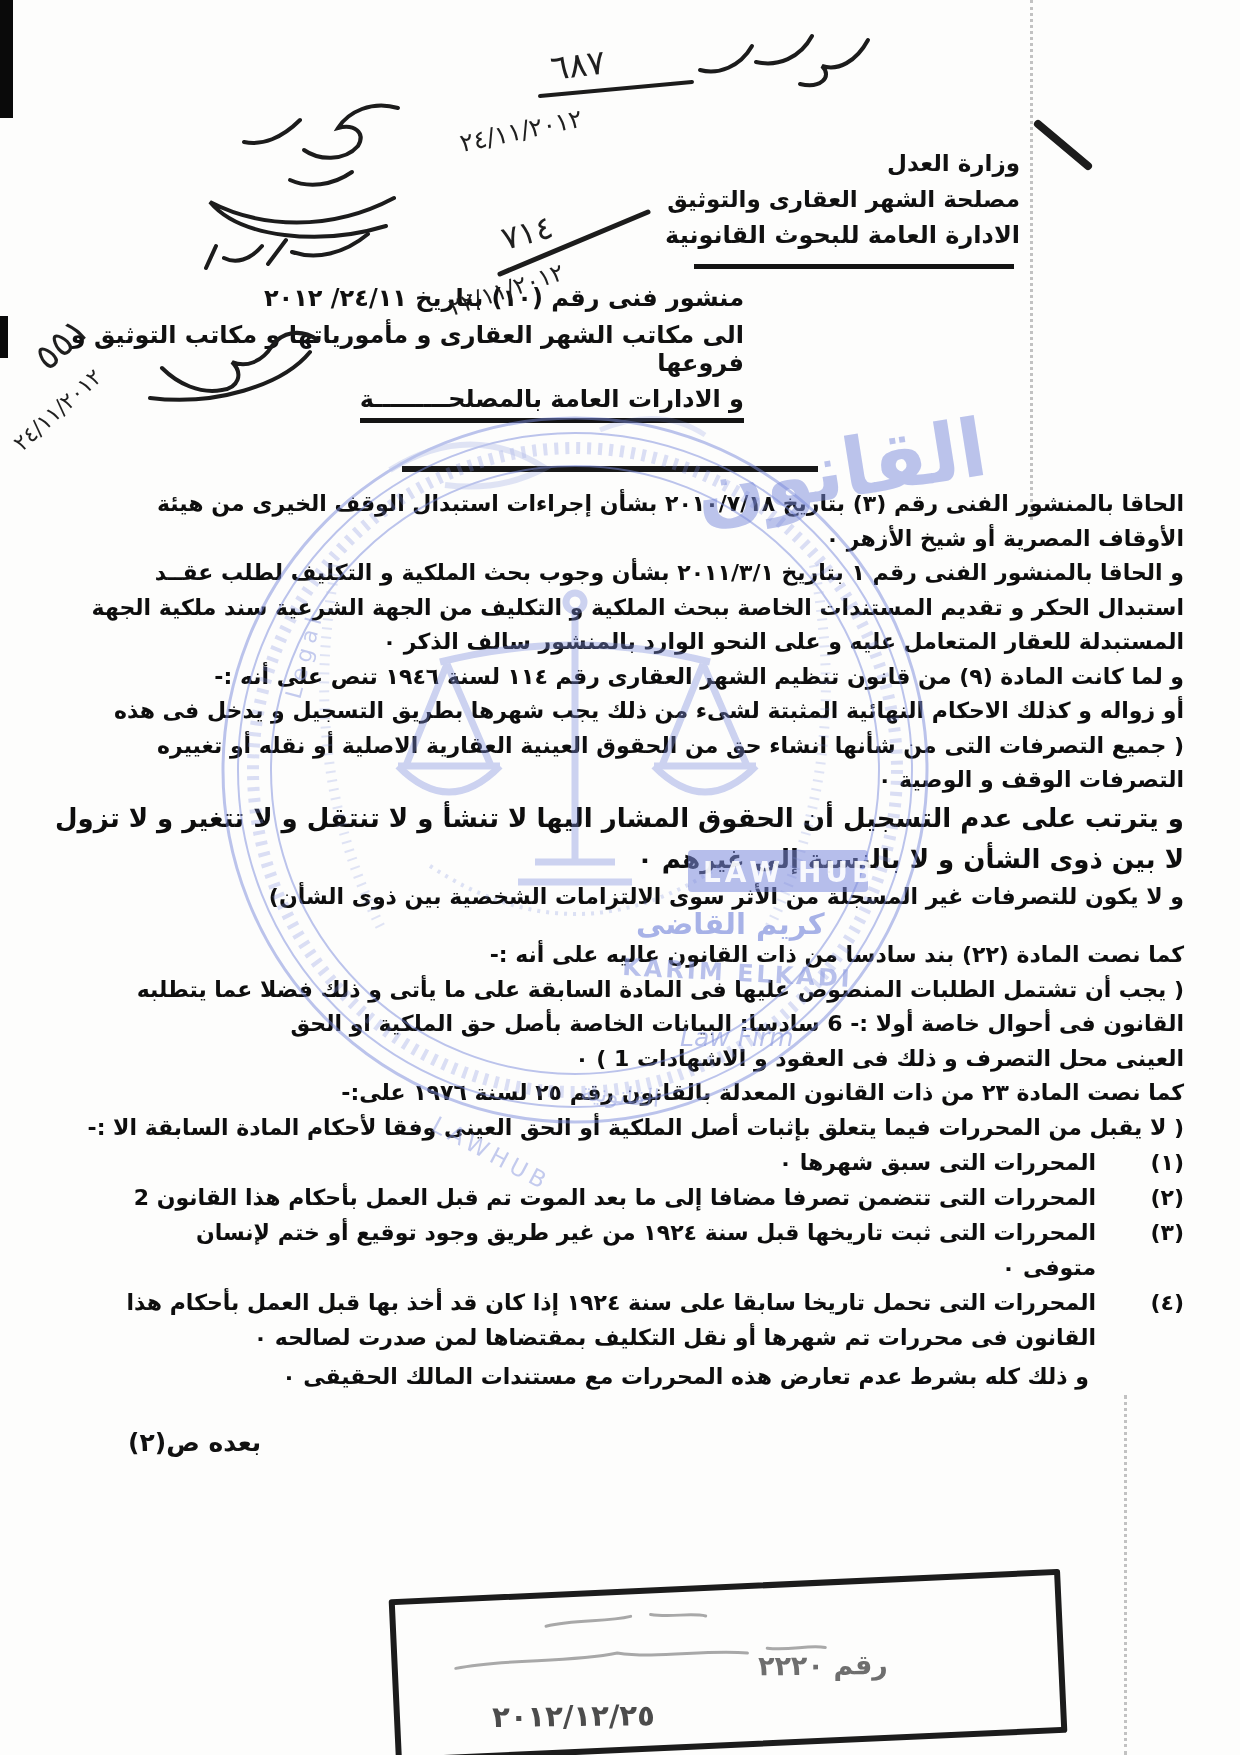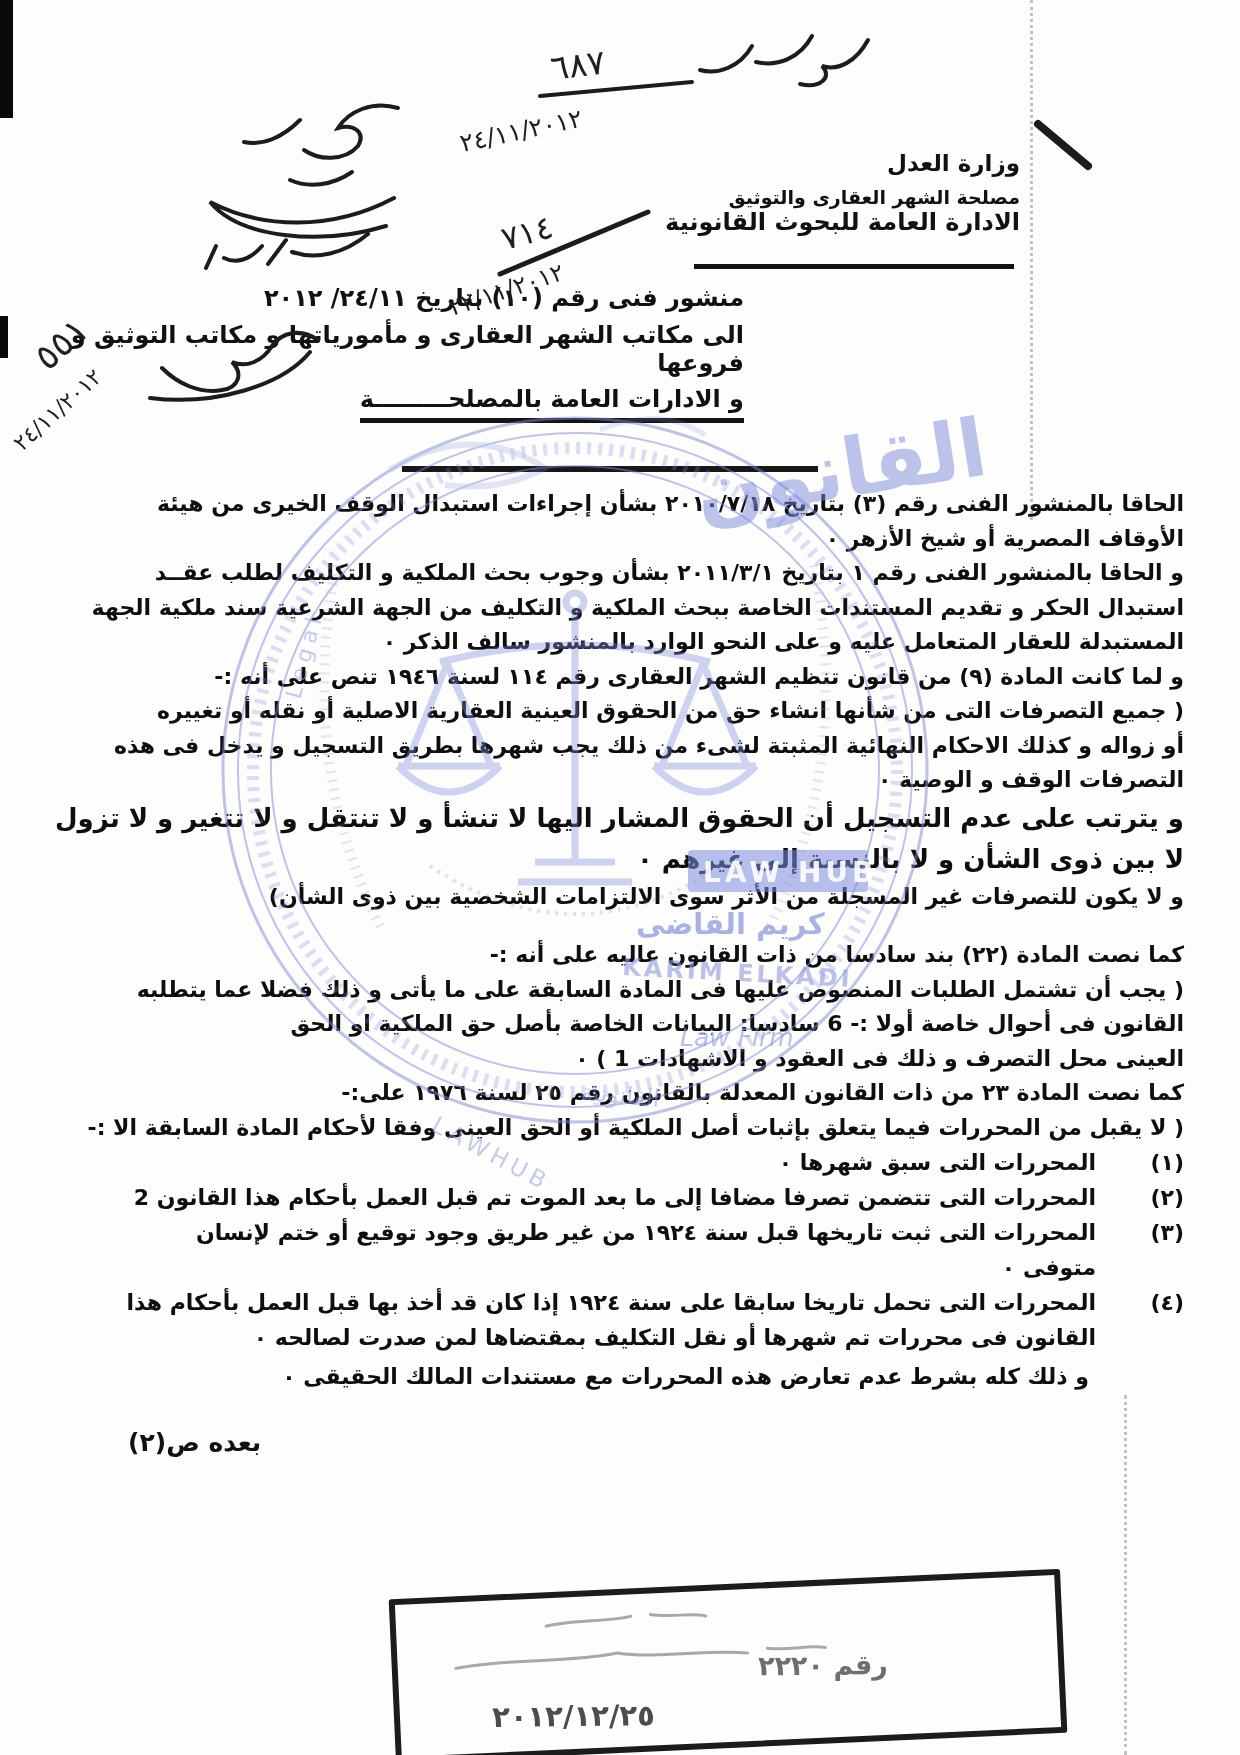--- a/index.html
+++ b/index.html
@@ -1,21 +1,21 @@
 <!DOCTYPE html>
 <html lang="ar"><head>
 <meta charset="utf-8">
 <style>
   html,body{margin:0;padding:0;background:#e8e8e8;}
   .page{position:relative;width:1240px;height:1755px;background:#fdfdfc;overflow:hidden;
         font-family:"DejaVu Sans",sans-serif;color:#111;}
   
   .hdr{position:absolute;top:150px;right:220px;direction:rtl;text-align:right;font-weight:bold;}
   .hdr .h1{font-size:23px;margin-bottom:10px;}
-  .hdr .h2{font-size:19px;}
+  .hdr .h2{font-size:23px;margin-bottom:9px;}
   .hdr .h3{font-size:24px;}
   .hdr-rule{position:absolute;top:264px;left:694px;width:320px;height:5px;background:#141414;}
   
   .title{position:absolute;top:284px;right:496px;direction:rtl;text-align:right;font-weight:bold;}
   .title .t1{font-size:24px;margin-bottom:9px;padding-left:48px;}
   .title .t2{font-size:24px;margin-bottom:8px;}
   .title .t3{font-size:24px;display:inline-block;border-bottom:5px solid #141414;padding-bottom:5px;}
   .body-rule{position:absolute;top:466px;left:402px;width:416px;height:6px;background:#181818;}
   
   .bodytxt{position:absolute;top:487px;right:56px;width:1130px;direction:rtl;font-weight:bold;
@@ -66,22 +66,22 @@
   </div>
   <div class="body-rule"></div>
 
   <div class="bodytxt">
       <div class="ln ">الحاقا بالمنشور الفنى رقم (٣) بتاريخ ٢٠١٠/٧/١٨ بشأن إجراءات استبدال الوقف الخيرى من هيئة</div>
       <div class="ln ">الأوقاف المصرية أو شيخ الأزهر ٠</div>
       <div class="ln ">و الحاقا بالمنشور الفنى رقم ١ بتاريخ ٢٠١١/٣/١ بشأن وجوب بحث الملكية و التكليف لطلب عقــد</div>
       <div class="ln ">استبدال الحكر و تقديم المستندات الخاصة ببحث الملكية و التكليف من الجهة الشرعية سند ملكية الجهة</div>
       <div class="ln ">المستبدلة للعقار المتعامل عليه و على النحو الوارد بالمنشور سالف الذكر ٠</div>
       <div class="ln ">و لما كانت المادة (٩) من قانون تنظيم الشهر العقارى رقم ١١٤ لسنة ١٩٤٦ تنص على أنه :-</div>
+      <div class="ln ">أو زواله و كذلك الاحكام النهائية المثبتة لشىء من ذلك يجب شهرها بطريق التسجيل و يدخل فى هذه</div>
       <div class="ln ">( جميع التصرفات التى من شأنها انشاء حق من الحقوق العينية العقارية الاصلية أو نقله أو تغييره</div>
-      <div class="ln ">أو زواله و كذلك الاحكام النهائية المثبتة لشىء من ذلك يجب شهرها بطريق التسجيل و يدخل فى هذه</div>
       <div class="ln ">التصرفات الوقف و الوصية ٠</div>
       <div class="ln big">و يترتب على عدم التسجيل أن الحقوق المشار اليها لا تنشأ و لا تنتقل و لا تتغير و لا تزول</div>
       <div class="ln big">لا بين ذوى الشأن و لا بالنسبة إلى غيرهم ٠</div>
       <div class="ln ">و لا يكون للتصرفات غير المسجلة من الأثر سوى الالتزامات الشخصية بين ذوى الشأن)</div>
       <div class="ln gap">كما نصت المادة (٢٢) بند سادسا من ذات القانون عاليه على أنه :-</div>
       <div class="ln ">( يجب أن تشتمل الطلبات المنصوص عليها فى المادة السابقة على ما يأتى و ذلك فضلا عما يتطلبه</div>
       <div class="ln ">القانون فى أحوال خاصة أولا :- 6 سادسا: البيانات الخاصة بأصل حق الملكية او الحق</div>
       <div class="ln ">العينى محل التصرف و ذلك فى العقود و الاشهادات 1 ) ٠</div>
       <div class="ln ">كما نصت المادة ٢٣ من ذات القانون المعدلة بالقانون رقم ٢٥ لسنة ١٩٧٦  على:-</div>
       <div class="ln ">( لا يقبل من المحررات فيما يتعلق بإثبات أصل الملكية أو الحق العينى وفقا لأحكام المادة السابقة الا :-</div>

